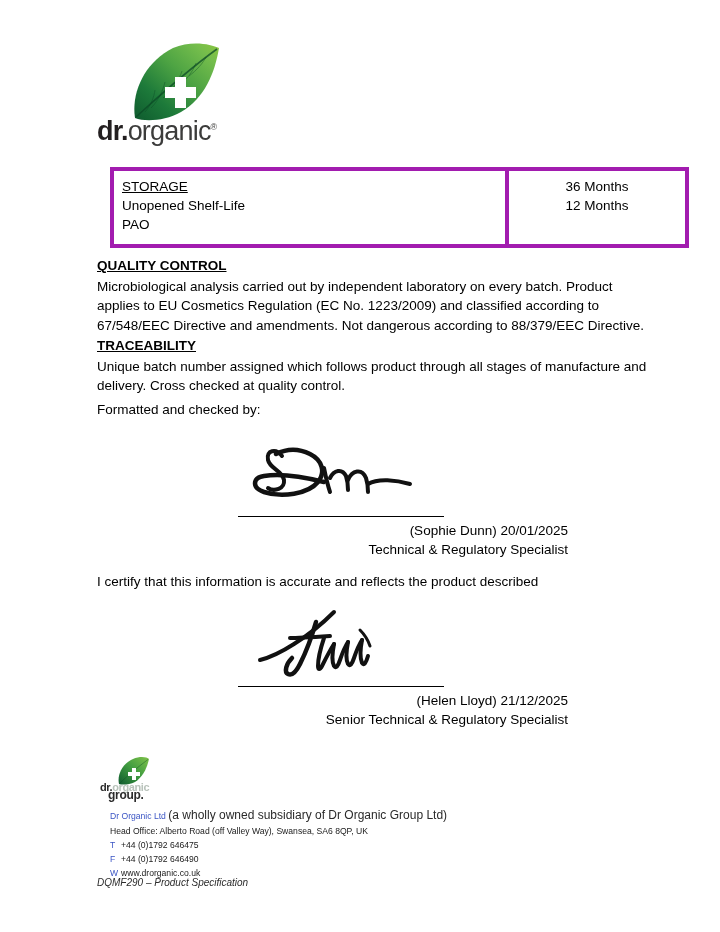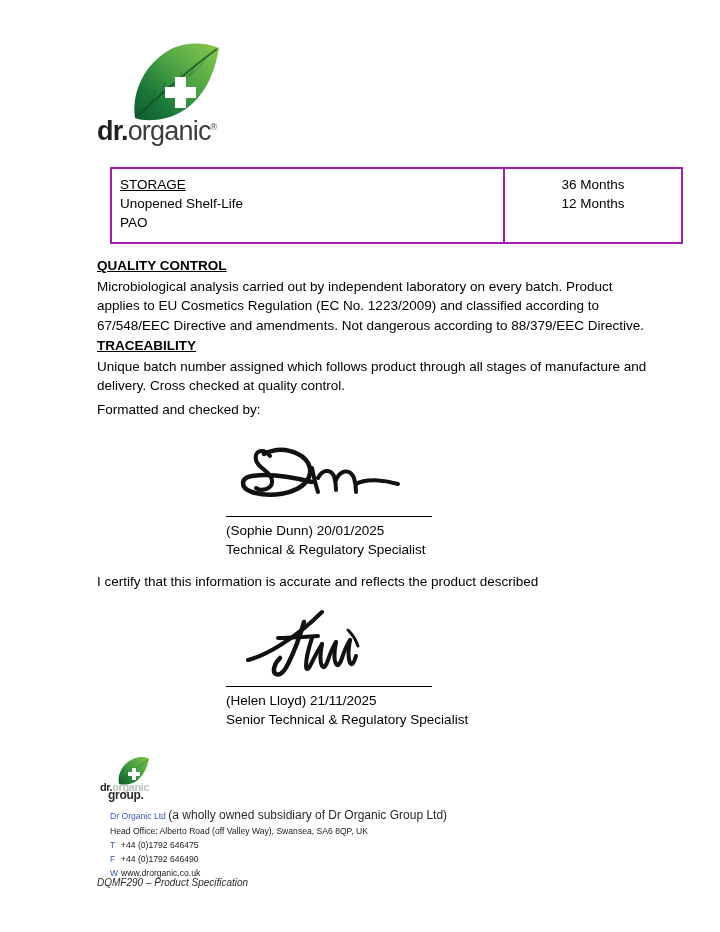--- a/index.html
+++ b/index.html
@@ -63,21 +63,21 @@
   .storage-table {
     position: absolute;
     left: 110px;
     top: 167px;
     width: 537px;
     border: 1px solid #3a3a3a;
     border-collapse: collapse;
     table-layout: fixed;
   }
   .storage-table td {
-    border: 2px solid #a21caf;
+    border: 4px solid #a21caf;
     vertical-align: top;
     padding: 6px 8px 10px 8px;
     font-size: 13.5px;
     line-height: 1.42;
   }
   .cell-left { width: 375px; }
   .cell-right { width: 160px; text-align: center; padding-top: 22px; }
   .underline-label {
     text-decoration: underline;
     display: block;
@@ -98,21 +98,21 @@
     display: block;
     margin-bottom: 1px;
   }
   .sec-body { display: block; }
 
   #sec-quality { top: 256px; }
   #sec-trace   { top: 336px; }
   #sec-formatted { top: 400px; }
 
   
-  .sig-block { position: absolute; left: 226px; width: 330px; }
+  .sig-block { position: absolute; left: 238px; width: 330px; text-align: right; }
   #sig-block-1 { top: 438px; }
   #sig-block-2 { top: 608px; }
 
   .sig-mark {
     height: 74px;
     width: 200px;
     position: relative;
   }
   .sig-mark svg { display: block; }
   .sig-rule {
@@ -293,21 +293,21 @@
           <path d="M78 14 C 74 28, 68 44, 62 56 C 58 64, 54 68, 50 66 C 46 64, 48 56, 54 50" stroke-width="4.5"></path>
           <path d="M86 30 C 82 42, 80 52, 80 58 C 80 62, 82 62, 84 58 C 88 50, 92 42, 96 36" stroke-width="4"></path>
           <path d="M96 36 C 94 46, 94 54, 96 58 C 98 61, 100 58, 102 52 C 104 46, 106 40, 110 34" stroke-width="4"></path>
           <path d="M110 34 C 108 44, 108 52, 110 56 C 112 59, 114 56, 116 50 C 118 44, 120 38, 124 32" stroke-width="4"></path>
           <path d="M124 32 C 122 42, 122 50, 124 55 C 126 58, 128 55, 130 48" stroke-width="4"></path>
           <path d="M122 22 C 126 26, 130 32, 132 38" stroke-width="3"></path>
         </g>
       </svg>
     </div>
     <div class="sig-rule"></div>
-    <span class="sig-name">(Helen Lloyd) 21/11/2025</span>
+    <span class="sig-name">(Helen Lloyd) 21/12/2025</span>
     <span class="sig-title">Senior Technical &amp; Regulatory Specialist</span>
   </div>
 
   <div class="footer-logo">
     <div class="footer-leaf">
       <svg viewBox="0 0 32 28" width="32" height="28" aria-hidden="true">
         <defs>
           <linearGradient id="leafGrad2" x1="0" y1="1" x2="1" y2="0">
             <stop offset="0%" stop-color="#0e5a2e"></stop>
             <stop offset="50%" stop-color="#3f9b40"></stop>

